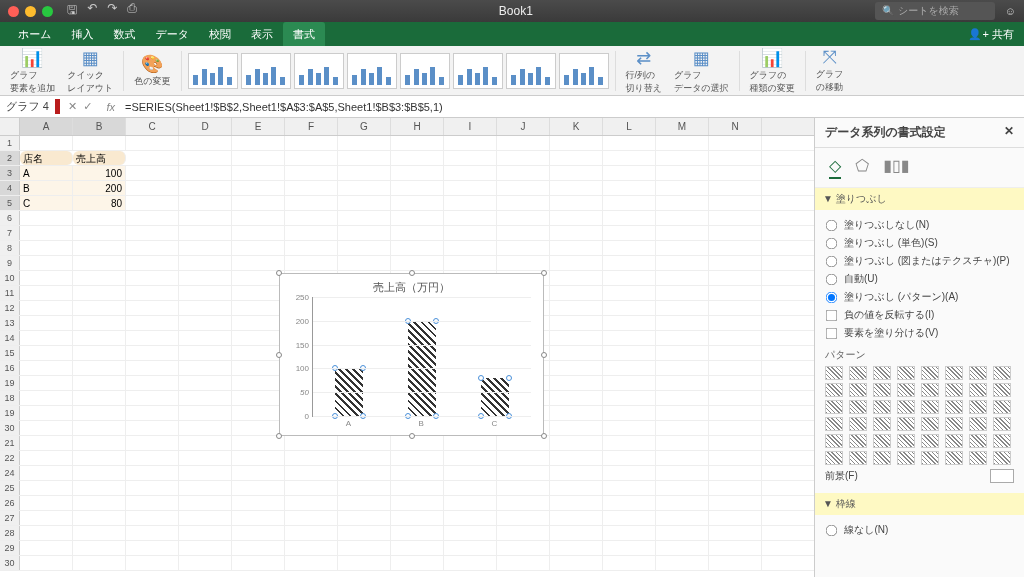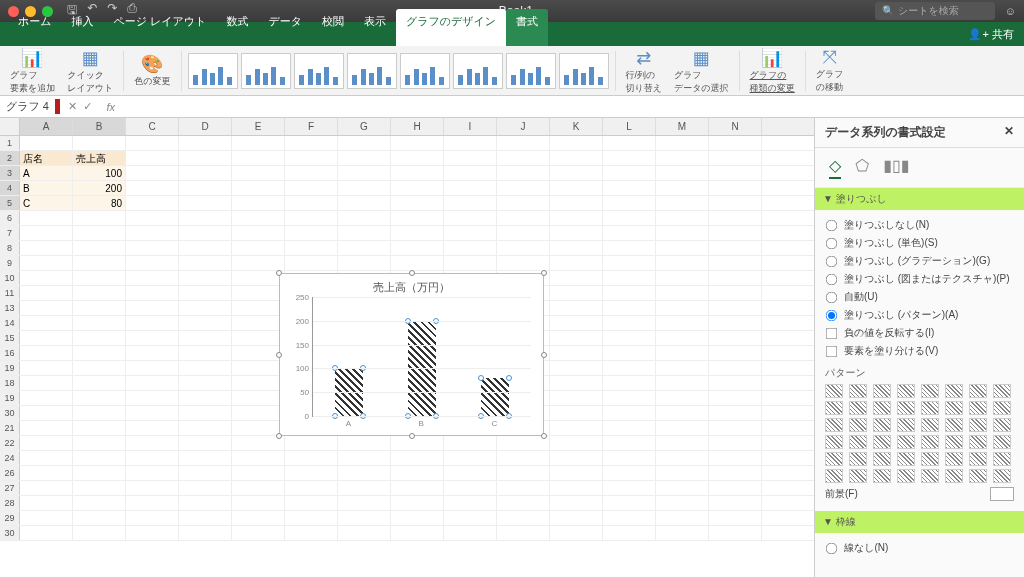--- a/index.html
+++ b/index.html
@@ -11,21 +11,21 @@
 .traffic span { width: 11px; height: 11px; border-radius: 50%; }
 .tl-r { background: #ff5f57; } .tl-y { background: #febc2e; } .tl-g { background: #28c840; }
 .qa-icons { display: flex; gap: 10px; margin-right: 20px; }
 .qa-icons span { color: #ccc; font-size: 12px; }
 .titlebar-title { flex: 1; text-align: center; font-size: 12px; color: #eee; }
 .search-box { background: #555; border-radius: 3px; padding: 2px 8px; width: 120px; color: #aaa; font-size: 10px; }
 .smiley { margin-left: 10px; color: #ccc; }
 
 
 .ribbon-tabs { height: 24px; background: #1a6b3a; display: flex; align-items: flex-end; padding-left: 8px; color: #fff; font-size: 11px; }
-.ribbon-tabs .tab { padding: 5px 10px 17px; cursor: pointer; }
+.ribbon-tabs .tab { padding: 5px 10px 4px; cursor: pointer; }
 .ribbon-tabs .tab.active { background: #fff; color: #1a6b3a; border-radius: 3px 3px 0 0; }
 .ribbon-tabs .tab.secondary { background: #2b8a52; border-radius: 3px 3px 0 0; margin-left: 0; }
 .share { margin-left: auto; padding: 4px 10px; color: #fff; font-size: 11px; }
 
 
 .ribbon { height: 50px; background: #f3f3f3; border-bottom: 1px solid #ccc; display: flex; align-items: center; padding: 2px 6px; gap: 4px; }
 .rib-group { display: flex; flex-direction: column; align-items: center; font-size: 9px; color: #555; padding: 0 4px; }
 .rib-group .icon { font-size: 18px; color: #5b8fc7; }
 .rib-sep { width: 1px; height: 40px; background: #ddd; margin: 0 2px; }
 .style-gallery { display: flex; gap: 3px; }
@@ -48,21 +48,21 @@
 
 .col-headers { height: 18px; display: flex; background: #f0f0f0; border-bottom: 1px solid #ccc; }
 .corner { width: 20px; border-right: 1px solid #ccc; }
 .col-h { width: 53px; text-align: center; border-right: 1px solid #ddd; font-size: 10px; line-height: 18px; color: #555; }
 .rows { position: relative; }
 .row { height: 15px; display: flex; border-bottom: 1px solid #eee; }
 .row-h { width: 20px; text-align: center; border-right: 1px solid #ccc; background: #f0f0f0; font-size: 9px; line-height: 15px; color: #555; }
 .cell { width: 53px; border-right: 1px solid #eee; padding: 0 3px; font-size: 10px; line-height: 15px; overflow: hidden; }
 .cell.r { text-align: right; }
 .cell.sel { background: #fdf5e8; }
-.cell.hdr { background: #f9e9d0; }
+.cell.hdr { background: #f9e9d0; border-radius: 6px; }
 .row-h.sel, .col-h.sel { background: #d8d8d8; }
 
 
 .chart-obj { position: absolute; left: 279px; top: 155px; width: 265px; height: 163px; background: #fff; border: 1px solid #bbb; }
 .chart-obj .handles span { position:absolute; width:6px; height:6px; background:#fff; border:1px solid #888; border-radius:50%; }
 .h-tl{top:-4px;left:-4px;} .h-tr{top:-4px;right:-4px;} .h-bl{bottom:-4px;left:-4px;} .h-br{bottom:-4px;right:-4px;}
 .h-tm{top:-4px;left:50%;margin-left:-3px;} .h-bm{bottom:-4px;left:50%;margin-left:-3px;}
 .h-ml{left:-4px;top:50%;margin-top:-3px;} .h-mr{right:-4px;top:50%;margin-top:-3px;}
 .chart-title { text-align: center; font-size: 11px; color: #555; padding: 6px 0 2px; }
 .plot { position: relative; height: 120px; margin: 0 12px 0 32px; border-left: 1px solid #999; border-bottom: 1px solid #999; }
@@ -72,21 +72,21 @@
 .bar { width: 28px; background: repeating-linear-gradient(45deg,#333 0 2px,#fff 2px 5px); position: relative; }
 .bar .bh { position:absolute; width:6px; height:6px; background:#fff; border:1px solid #4a90d9; border-radius:50%; }
 .bh-tl{top:-3px;left:-3px;} .bh-tr{top:-3px;right:-3px;} .bh-bl{bottom:-3px;left:-3px;} .bh-br{bottom:-3px;right:-3px;}
 .xlabels { display:flex; justify-content:space-around; margin:2px 12px 0 32px; font-size:8px; color:#888; }
 
 
 .sp-title { padding: 6px 10px; font-size: 12px; font-weight: 600; border-bottom: 1px solid #ddd; display:flex; justify-content:space-between; }
 .sp-icons { display:flex; gap:14px; padding:8px 14px; border-bottom:1px solid #eee; }
 .sp-icons span { font-size:16px; color:#888; }
 .sp-icons span.active { color:#1a6b3a; border-bottom:2px solid #1a6b3a; padding-bottom:2px; }
-.sp-section-hdr { background:#bef264; padding:4px 8px; font-size:10px; color:#555; }
+.sp-section-hdr { background:#fef9c3; padding:4px 8px; font-size:10px; color:#555; }
 .sp-body { padding: 6px 10px; }
 .radio-row, .check-row { display:flex; align-items:center; gap:6px; padding:2px 0; font-size:10px; }
 .radio-row input, .check-row input { transform: scale(0.9); }
 .pattern-label { font-size:10px; margin:6px 0 4px; color:#666; }
 .pattern-grid { display:grid; grid-template-columns: repeat(8,1fr); gap:3px; }
 .pattern-grid span { width:18px; height:14px; border:1px solid #ccc; background:repeating-linear-gradient(45deg,#888 0 1px,#fff 1px 3px); }
 .color-row { display:flex; justify-content:space-between; align-items:center; padding:4px 0; font-size:10px; }
 .color-chip { width:24px; height:14px; border:1px solid #aaa; background:#fff; }
 </style>
 </head>
@@ -105,26 +105,24 @@
     <span>⎙</span>
   </div>
   <div class="titlebar-title">Book1</div>
   <div class="search-box">🔍 <span>シートを検索</span></div>
   <span class="smiley">☺</span>
 </div>
 
 <div class="ribbon-tabs">
   <div class="tab">ホーム</div>
   <div class="tab">挿入</div>
-  <div class="tab">ページ レイアウト</div>
   <div class="tab">数式</div>
   <div class="tab">データ</div>
   <div class="tab">校閲</div>
   <div class="tab">表示</div>
-  <div class="tab active">グラフのデザイン</div>
   <div class="tab secondary">書式</div>
   <div class="share">👤+ <span>共有</span></div>
 </div>
 
 <div class="ribbon">
   <div class="rib-group">
       <span class="icon">📊</span>
       <span style="white-space:pre;">グラフ
 要素を追加</span>
     </div>
@@ -204,38 +202,39 @@
 切り替え</span>
     </div>
   <div class="rib-group">
       <span class="icon">▦</span>
       <span style="white-space:pre;">グラフ
 データの選択</span>
     </div>
   <div class="rib-sep"></div>
   <div class="rib-group">
       <span class="icon">📊</span>
-      <span style="white-space:pre;text-decoration:underline;">グラフの
+      <span style="white-space:pre;">グラフの
 種類の変更</span>
     </div>
   <div class="rib-sep"></div>
   <div class="rib-group">
       <span class="icon">⤧</span>
       <span style="white-space:pre;">グラフ
 の移動</span>
     </div>
 </div>
 
 <div class="formula-bar">
   <div class="name-box">グラフ 4</div>
   <div class="fx-btns">
     <span>✕</span>
     <span>✓</span>
   </div>
   <div class="fx-label">fx</div>
+  <div class="formula-input">=SERIES(Sheet1!$B$2,Sheet1!$A$3:$A$5,Sheet1!$B$3:$B$5,1)</div>
 </div>
 
 <div class="main">
   <div class="grid-area">
     <div class="col-headers">
       <div class="corner"></div>
       <div class="col-h sel">A</div>
       <div class="col-h sel">B</div>
       <div class="col-h">C</div>
       <div class="col-h">D</div>
@@ -432,20 +431,37 @@
           <div class="cell"></div>
           <div class="cell"></div>
           <div class="cell"></div>
           <div class="cell"></div>
           <div class="cell"></div>
           <div class="cell"></div>
           <div class="cell"></div>
           <div class="cell"></div>
         </div>
         <div class="row">
+          <div class="row-h">12</div>
+          <div class="cell"></div>
+          <div class="cell"></div>
+          <div class="cell"></div>
+          <div class="cell"></div>
+          <div class="cell"></div>
+          <div class="cell"></div>
+          <div class="cell"></div>
+          <div class="cell"></div>
+          <div class="cell"></div>
+          <div class="cell"></div>
+          <div class="cell"></div>
+          <div class="cell"></div>
+          <div class="cell"></div>
+          <div class="cell"></div>
+        </div>
+        <div class="row">
           <div class="row-h">13</div>
           <div class="cell"></div>
           <div class="cell"></div>
           <div class="cell"></div>
           <div class="cell"></div>
           <div class="cell"></div>
           <div class="cell"></div>
           <div class="cell"></div>
           <div class="cell"></div>
           <div class="cell"></div>
@@ -603,20 +619,37 @@
           <div class="cell"></div>
           <div class="cell"></div>
           <div class="cell"></div>
           <div class="cell"></div>
           <div class="cell"></div>
           <div class="cell"></div>
           <div class="cell"></div>
         </div>
         <div class="row">
           <div class="row-h">24</div>
+          <div class="cell"></div>
+          <div class="cell"></div>
+          <div class="cell"></div>
+          <div class="cell"></div>
+          <div class="cell"></div>
+          <div class="cell"></div>
+          <div class="cell"></div>
+          <div class="cell"></div>
+          <div class="cell"></div>
+          <div class="cell"></div>
+          <div class="cell"></div>
+          <div class="cell"></div>
+          <div class="cell"></div>
+          <div class="cell"></div>
+        </div>
+        <div class="row">
+          <div class="row-h">25</div>
           <div class="cell"></div>
           <div class="cell"></div>
           <div class="cell"></div>
           <div class="cell"></div>
           <div class="cell"></div>
           <div class="cell"></div>
           <div class="cell"></div>
           <div class="cell"></div>
           <div class="cell"></div>
           <div class="cell"></div>
@@ -781,24 +814,20 @@
       <label class="radio-row">
           <input type="radio" name="fill" style="">
           <span>塗りつぶしなし(N)</span>
         </label>
       <label class="radio-row">
           <input type="radio" name="fill" style="">
           <span>塗りつぶし (単色)(S)</span>
         </label>
       <label class="radio-row">
           <input type="radio" name="fill" style="">
-          <span>塗りつぶし (グラデーション)(G)</span>
-        </label>
-      <label class="radio-row">
-          <input type="radio" name="fill" style="">
           <span>塗りつぶし (図またはテクスチャ)(P)</span>
         </label>
       <label class="radio-row">
           <input type="radio" name="fill" style="">
           <span>自動(U)</span>
         </label>
       <label class="radio-row">
           <input type="radio" name="fill" checked="" style="">
           <span>塗りつぶし (パターン)(A)</span>
         </label>

